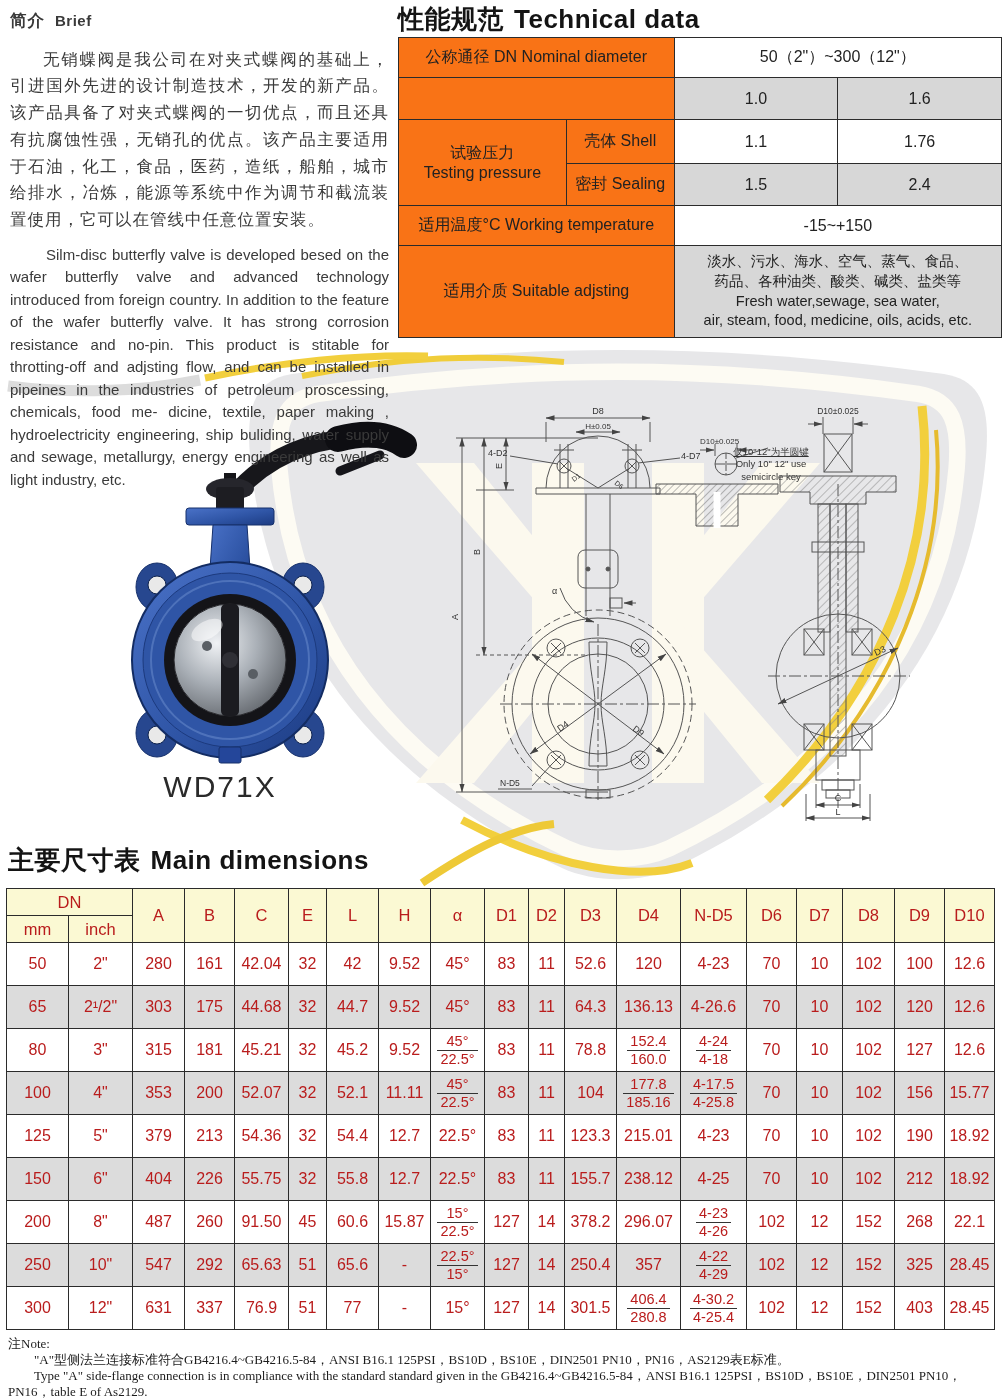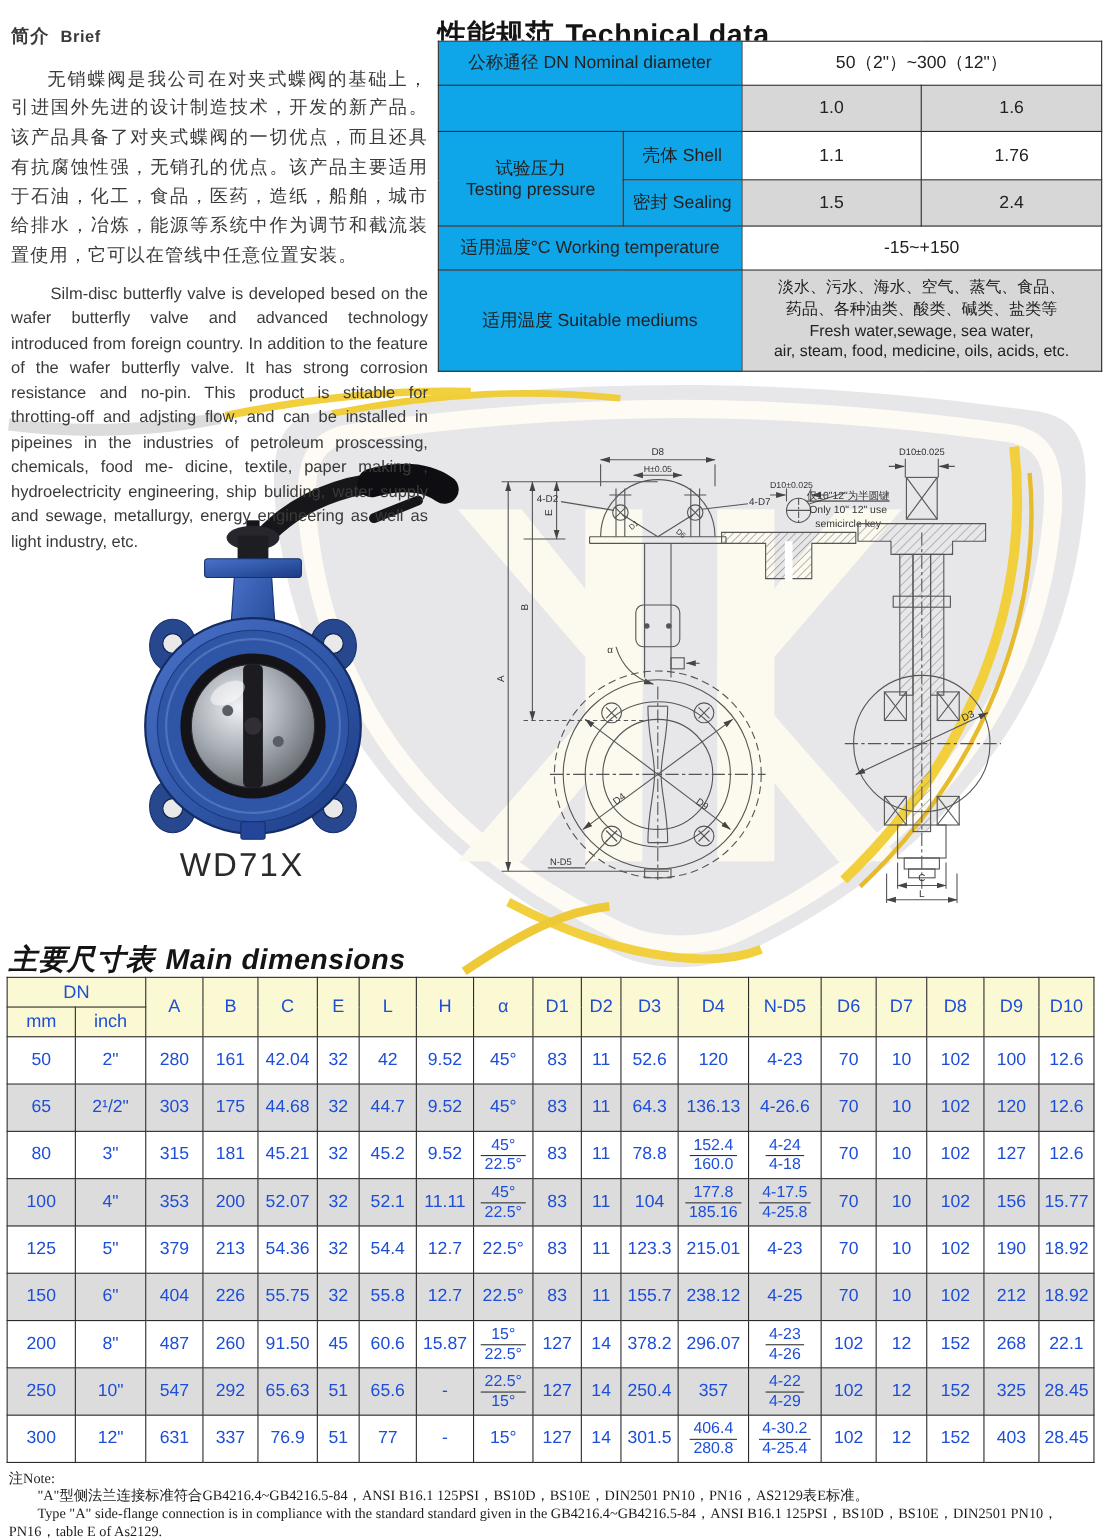--- a/index.html
+++ b/index.html
@@ -1,48 +1,48 @@
 <!DOCTYPE html>
 <html><head>
 <meta charset="utf-8">
 <style>
   html,body{margin:0;padding:0;}
   body{width:1005px;height:1398px;position:relative;background:#ffffff;
        font-family:"Liberation Sans","DejaVu Sans",sans-serif;color:#2e2e2e;overflow:hidden;}
   .abs{position:absolute;}
   
-  .section-title{font-size:26px;font-weight:bold;color:#141414;letter-spacing:0.5px;margin-top:12px;}
+  .section-title{font-size:26px;font-weight:bold;color:#141414;letter-spacing:0.5px;}
   .section-title .en{margin-left:10px;}
   
   #brief{left:10px;top:2px;width:379px;z-index:3;}
   #brief .cn{margin-top:12px;font-size:16.5px;line-height:1.62;text-align:justify;color:#3a3a3a;text-indent:2em;letter-spacing:1px;}
   #brief .en{margin-top:11px;font-size:15px;line-height:1.5;text-align:justify;color:#3a3a3a;text-indent:2.4em;}
   
   #tech-title{left:398px;top:2px;z-index:3;}
   table.tech{position:absolute;left:398px;top:37px;width:604px;border-collapse:collapse;z-index:3;
              font-size:16px;color:#222;background:#fff;}
   table.tech td{border:1.6px solid #2b2b2b;text-align:center;padding:1px 4px;}
-  .yl{background:#0ea5e9;}
+  .yl{background:#f97316;}
   .gr{background:#d7d7d7;}
   .med div{font-size:14.5px;line-height:1.35;}
   
   #watermark{left:222px;top:348px;width:792px;height:548px;z-index:0;}
   #deco-strip{left:0px;top:320px;width:430px;height:80px;z-index:0;}
   #valve-photo{left:80px;top:415px;width:360px;height:350px;z-index:2;}
   #model-label{left:110px;top:770px;width:220px;text-align:center;font-size:30px;color:#2a2a2a;letter-spacing:2px;z-index:2;}
   #front-view{left:448px;top:402px;width:300px;height:400px;z-index:1;}
   #key-detail{left:642px;top:438px;width:150px;height:95px;z-index:1;}
   #side-view{left:760px;top:404px;width:245px;height:418px;z-index:1;}
   #drawing-note{left:710px;top:446px;width:122px;z-index:1;font-size:9.5px;line-height:1.3;color:#333;text-align:center;}
   #drawing-note .u{text-decoration:underline;}
   svg text{font-family:"Liberation Sans","DejaVu Sans",sans-serif;fill:#333;}
   
-  #dims-title{left:8px;top:843px;z-index:3;font-style:italic;}
+  #dims-title{left:8px;top:843px;z-index:3;}
   #dims-table{position:absolute;left:6px;top:888px;border-collapse:collapse;z-index:3;background:#fff;
-              font-size:16px;color:#1d4ed8;table-layout:fixed;}
+              font-size:16px;color:#b91c1c;table-layout:fixed;}
   #dims-table th,#dims-table td{border:1.6px solid #2b2b2b;text-align:center;padding:0 1px;}
   #dims-table th{background:#fbf9d3;font-weight:normal;font-size:16.5px;height:26px;}
   #dims-table tbody tr{height:43px;}
   #dims-table tbody tr.gray td{background:#dcdcdc;}
   .frac{display:inline-flex;flex-direction:column;line-height:1.15;font-size:14.5px;vertical-align:middle;}
   .frac .ft{border-bottom:1.3px solid #333;padding:0 3px;}
   .frac .fb{padding:0 3px;}
   
   #notes{left:8px;top:1336px;width:992px;z-index:3;font-family:"Liberation Serif","DejaVu Serif",serif;
          font-size:13px;line-height:1.22;color:#1c1c1c;}
@@ -115,21 +115,21 @@
   <tr style="height:42px">
     <td class="yl">密封  Sealing</td>
     <td class="gr">1.5</td>
     <td class="gr">2.4</td>
   </tr>
   <tr style="height:40px">
     <td class="yl" colspan="2">适用温度°C  Working temperature</td>
     <td colspan="2">-15~+150</td>
   </tr>
   <tr style="height:92px">
-    <td class="yl" colspan="2">适用温度  Suitable mediums</td>
+    <td class="yl" colspan="2">适用介质  Suitable adjsting</td>
     <td class="gr med" colspan="2">
       <div>淡水、污水、海水、空气、蒸气、食品、</div>
       <div>药品、各种油类、酸类、碱类、盐类等</div>
       <div>Fresh water,sewage, sea water,</div>
       <div>air, steam, food, medicine, oils, acids, etc.</div>
     </td>
   </tr>
 </tbody>
   </table>
 

